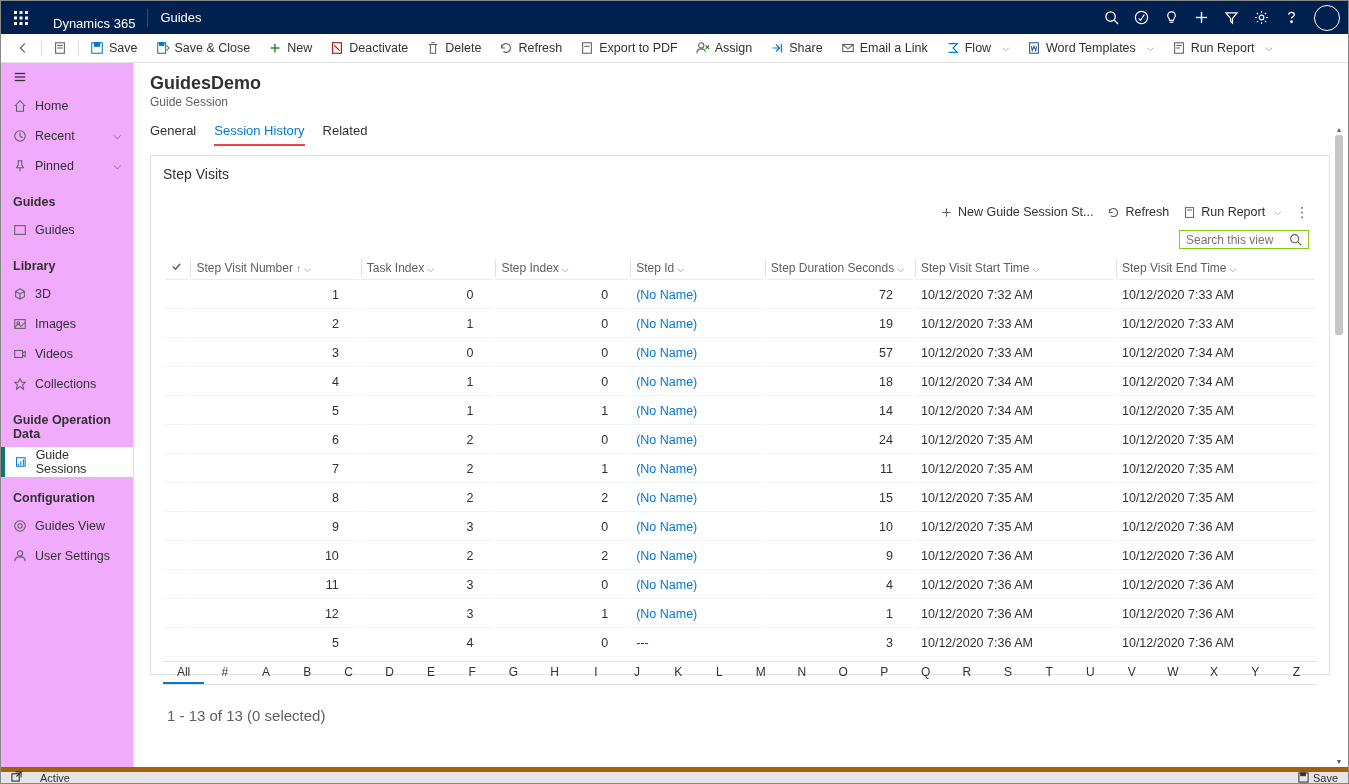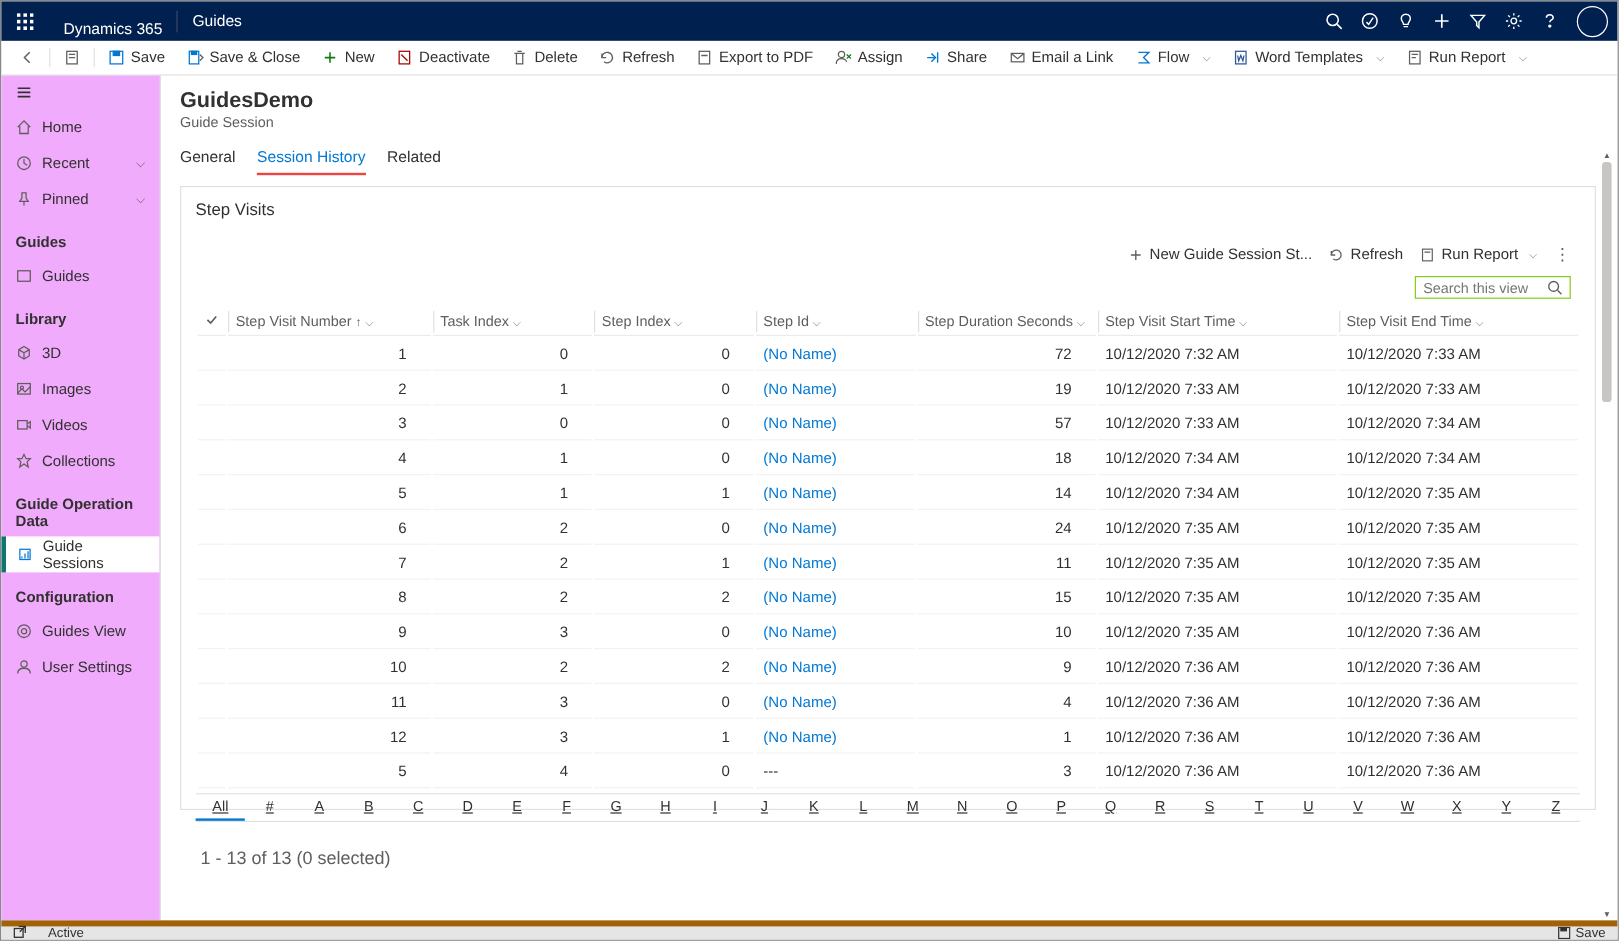--- a/index.html
+++ b/index.html
@@ -44,21 +44,21 @@
 
 .table { width:100%; font-size:12px; color:#323130; }
 .table thead th { text-align:left; font-weight:400; color:#605e5c; padding:4px 6px; border-bottom:1px solid #edebe9; position:relative; white-space:nowrap; font-size:12px;}
 .table thead th .chev { font-size:9px; color:#8a8886; margin-left:3px;}
 .table thead th::before { content:""; position:absolute; left:0; top:2px; bottom:2px; width:1px; background:#e1e1e1;}
 .table thead th:first-child::before { display:none;}
 .table tbody td { padding:6px 6px; border-bottom:1px solid #f3f2f1; font-size:12.5px;}
 .num { text-align:right; padding-right:20px !important;}
 .link { color:#0078d4; cursor:pointer;}
 
-.alpha { display:flex; border-top:1px solid #e1e1e1; border-bottom:1px solid #e1e1e1; font-size:12px; color:#323130; margin-top:2px;text-decoration:underline;}
+.alpha { display:flex; border-top:1px solid #e1e1e1; border-bottom:1px solid #e1e1e1; font-size:12px; color:#323130; margin-top:2px;}
 .alpha span { flex:1; text-align:center; padding:3px 0; cursor:pointer;}
 .alpha span.active { border-bottom:2px solid #0078d4;}
 .table-footer { font-size:15px; color:#605e5c; padding:6px 4px;margin-top:16px;}
 
 .statusbar { position:absolute; bottom:0; left:0; right:0; height:16px; background:#e5e5e5; border-top:5px solid #a16207; display:flex; align-items:center; font-size:11px; color:#323130; padding:0 10px; gap:18px;}
 .statusbar .right{ margin-left:auto; display:flex; align-items:center; gap:4px; cursor:pointer;}
 
 .vscroll { position:absolute; right:5px; top:62px; bottom:18px; width:8px; }
 .vscroll .track { position:absolute; inset:0; }
 .vscroll .thumb { position:absolute; left:0; right:0; top:0; height:40px; background:#c8c6c4; border-radius:3px;}

